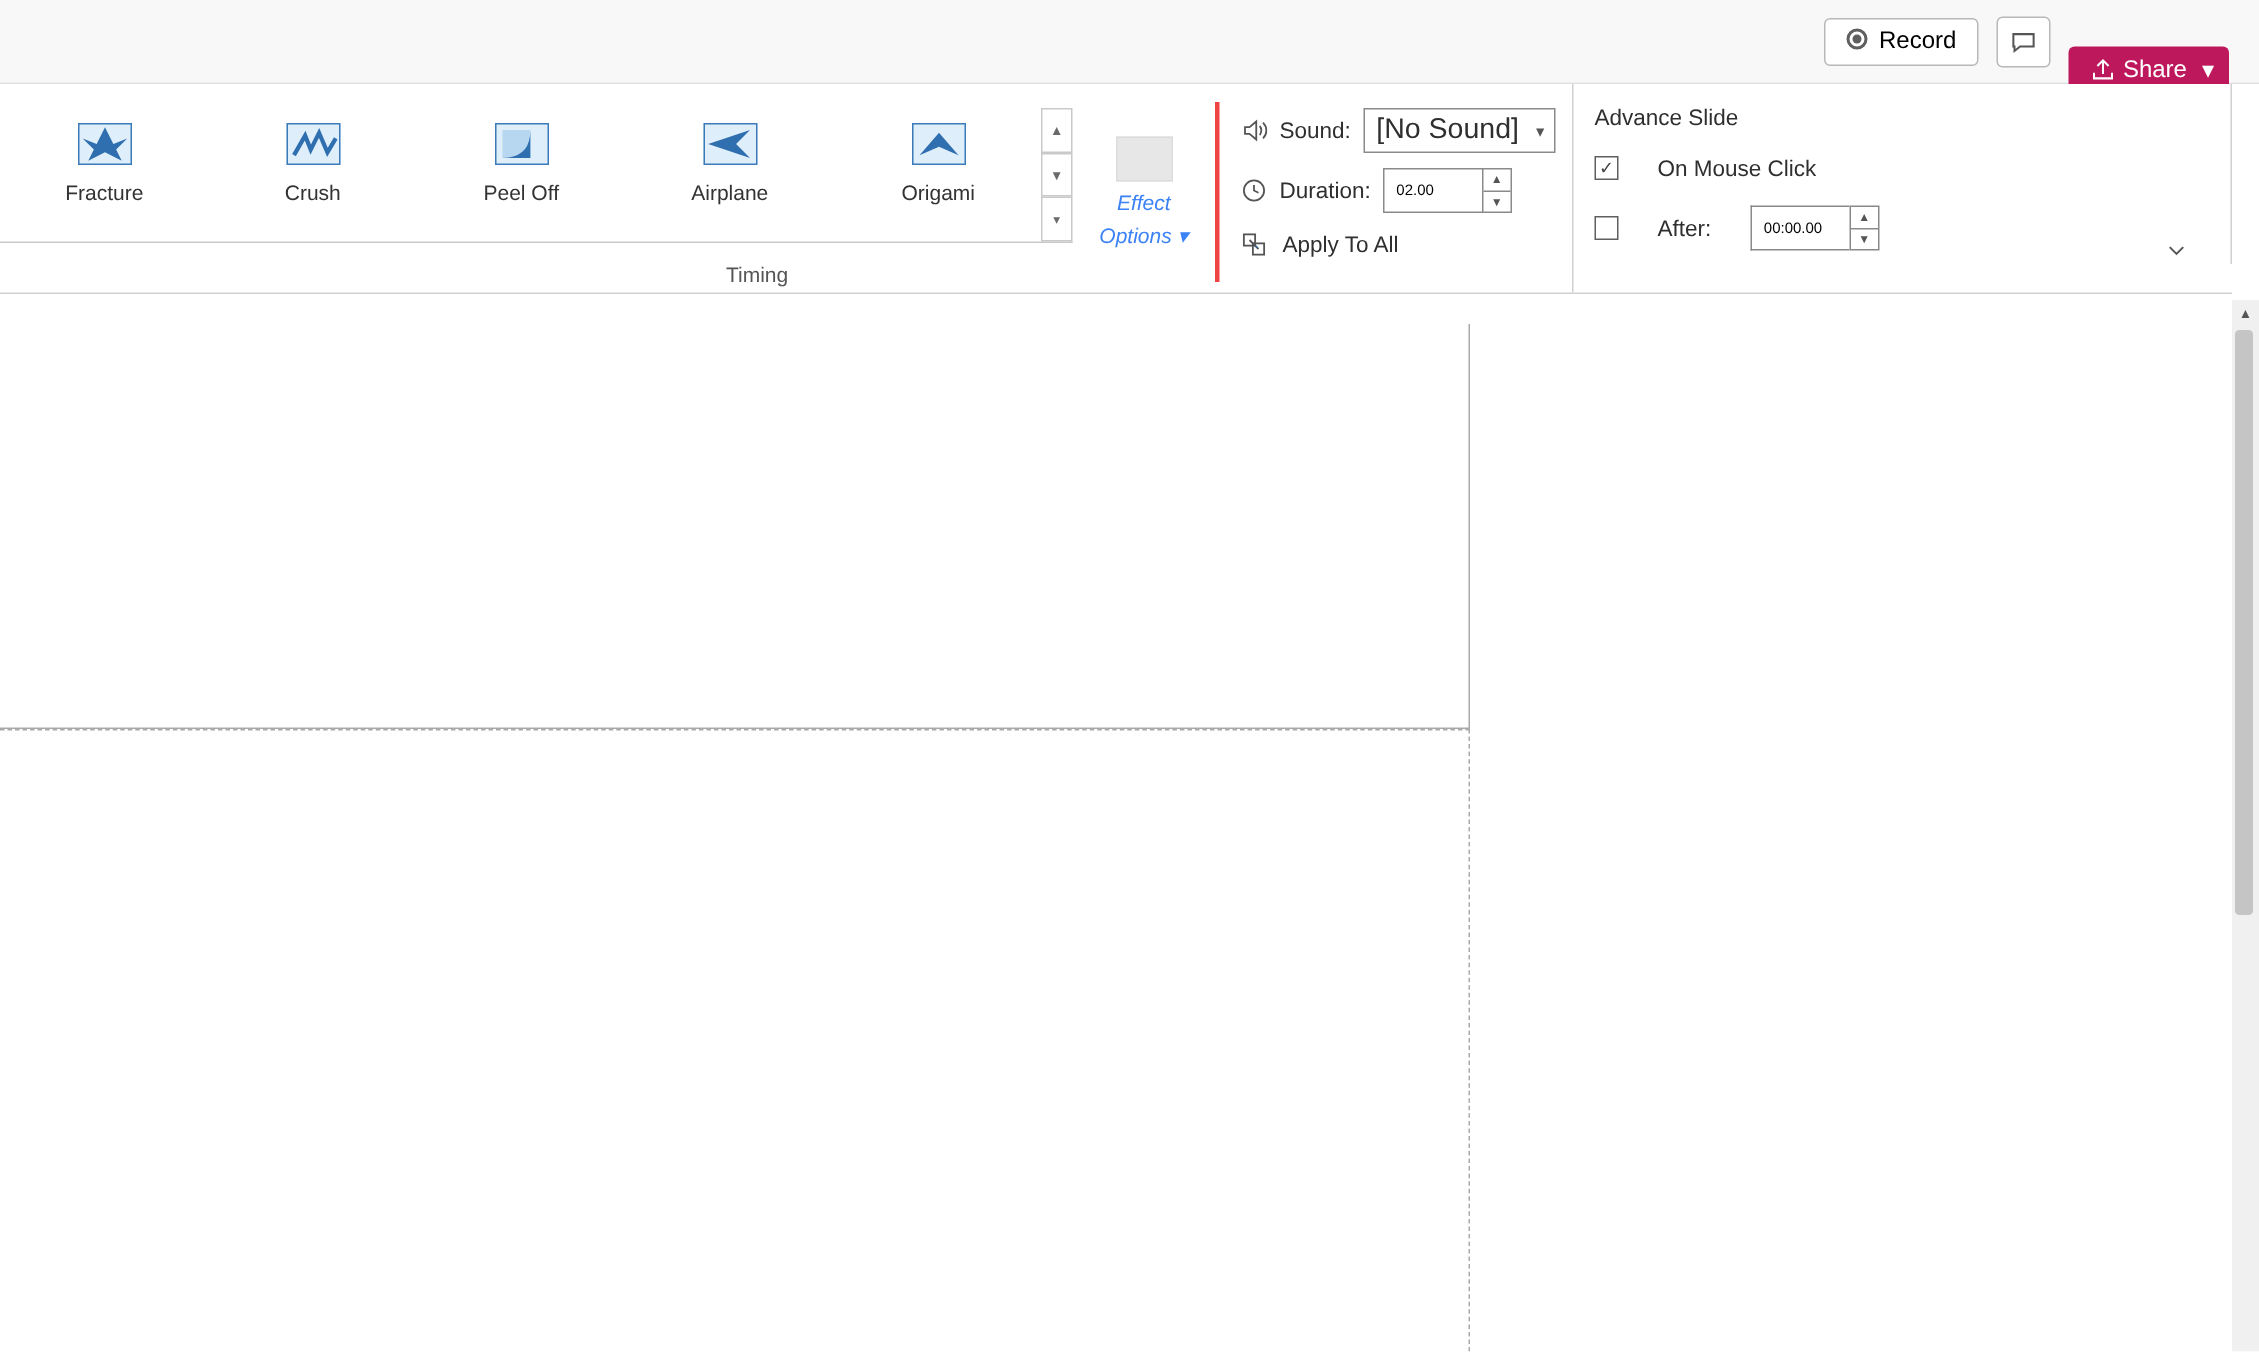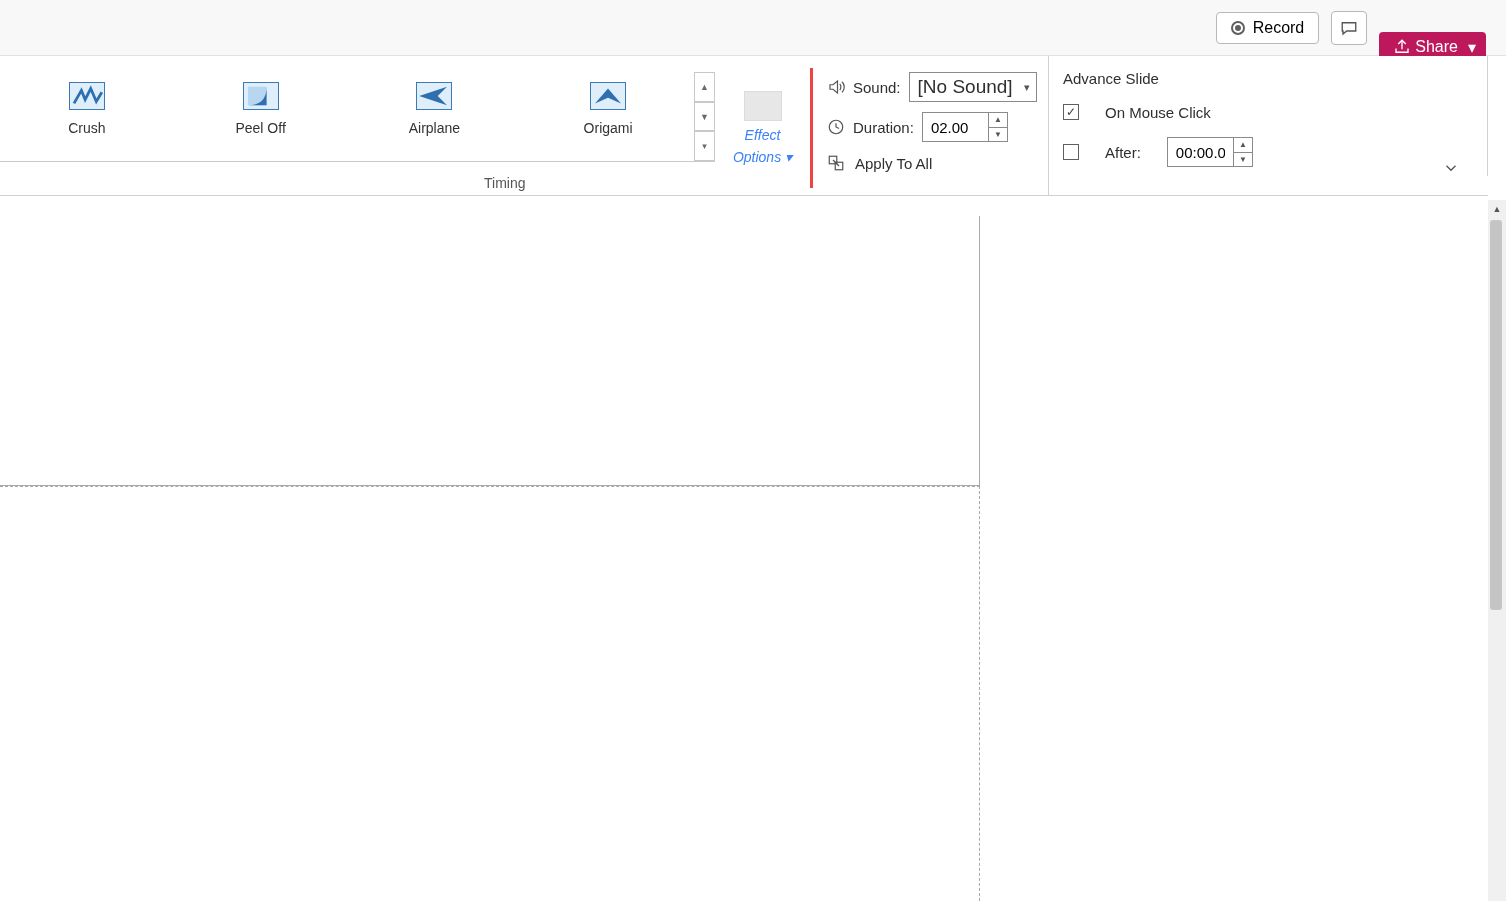--- a/index.html
+++ b/index.html
@@ -1,20 +1,20 @@
 <!DOCTYPE html>
 <html><head>
   <meta charset="utf-8">
   <style>
     * { margin:0; padding:0; box-sizing:border-box; font-family:"Segoe UI",Tahoma,sans-serif; }
     body { width:1506px; height:901px; background:#fff; overflow:hidden; position:relative; }
 
     
     .top-bar { position:absolute; top:0; left:0; right:0; height:56px; background:#f8f8f8; border-bottom:1px solid #e1e1e1; display:flex; justify-content:flex-end; align-items:center; padding-right:20px; gap:12px; }
-    .record-btn { display:flex; align-items:center; gap:8px; padding:6px 14px; border:1px solid #b8b8b8; border-radius:4px; background:#fff; cursor:pointer; font-size:16px; }
+    .record-btn { display:flex; align-items:flex-start; gap:8px; padding:6px 14px; border:1px solid #b8b8b8; border-radius:4px; background:#fff; cursor:pointer; font-size:16px; }
     .record-dot { width:14px; height:14px; border:2px solid #5f5f5f; border-radius:50%; display:flex; align-items:center; justify-content:center; }
     .record-dot::after { content:""; width:6px; height:6px; background:#5f5f5f; border-radius:50%; }
     .comments-btn { width:36px; height:34px; display:flex; align-items:center; justify-content:center; border:1px solid #b8b8b8; border-radius:4px; background:#fff; cursor:pointer; }
     .share-btn { display:flex; align-items:center; gap:4px; padding:6px 10px 6px 14px; background:#be185d; color:#fff; border-radius:4px; cursor:pointer; font-size:16px;margin-top:39px; }
     .share-chev { margin-left:6px; }
 
     
     .ribbon { position:absolute; top:56px; left:0; right:18px; height:140px; background:#fff; border-bottom:1px solid #d0d0d0; display:flex; }
 
     
@@ -29,21 +29,21 @@
     
     .effect-opts { width:98px; height:120px; margin-top:12px; display:flex; flex-direction:column; align-items:center; justify-content:center; gap:6px; color:#3b82f6; font-size:14px; border-right:3px solid #ef4444; cursor:pointer;font-style:italic; }
     .effect-swatch { width:38px; height:30px; background:#e7e7e7; border:1px solid #dcdcdc; }
 
     
     .grp-mid { width:235px; padding:14px 0 0 14px; display:flex; flex-direction:column; gap:6px; font-size:15px; color:#2f2f2f; }
     .row { display:flex; align-items:center; gap:8px; height:34px; }
     .sound-select { position:relative; width:128px; height:30px; border:1px solid #8a8a8a; background:#fff; display:flex; align-items:center; padding:0 8px; cursor:pointer; font-size:19px; }
     .sound-select::after { content:"▾"; position:absolute; right:6px; color:#555; font-size:11px; }
     .spinner { display:flex; }
-    .spinner input { width:66px; height:30px; border:1px solid #8a8a8a; border-right:none; padding:0 8px; font-size:15px; outline:none; }
+    .spinner input { width:66px; height:30px; border:1px solid #8a8a8a; border-right:none; padding:0 8px; font-size:10px; outline:none; }
     .spinner .arrows { width:20px; border:1px solid #8a8a8a; display:flex; flex-direction:column; }
     .spinner .arrows div { flex:1; display:flex; align-items:center; justify-content:center; font-size:8px; color:#555; cursor:pointer; }
     .spinner .arrows div:first-child { border-bottom:1px solid #8a8a8a; }
     .apply-btn { display:flex; align-items:center; gap:10px; cursor:pointer; padding:4px 0; }
 
     
     .grp-adv { flex:1; padding:14px 0 0 14px; display:flex; flex-direction:column; gap:10px; font-size:15px; color:#2f2f2f; border-left:1px solid #d0d0d0; position:relative; }
     .grp-adv-title { color:#2f2f2f; }
     .chk-row { display:flex; align-items:center; gap:26px; height:30px; }
     .chk { width:16px; height:16px; border:1.5px solid #5f5f5f; display:flex; align-items:center; justify-content:center; cursor:pointer; }
@@ -86,20 +86,26 @@
     </svg>
     <span>Share</span>
     <span class="share-chev">▾</span>
   </div>
 </div>
 
 <div class="ribbon">
 
   <div class="gallery-wrap">
     <div class="gallery">
+      <div class="gallery-item">
+        <div class="thumb"><svg viewBox="0 0 36 28">
+              <polygon points="18,2 24,14 34,10 26,18 30,26 18,20 6,26 10,18 2,10 12,14" fill="#2f6fb0"></polygon>
+            </svg></div>
+        <span>Fracture</span>
+      </div>
       <div class="gallery-item">
         <div class="thumb"><svg viewBox="0 0 36 28">
               <path d="M4 22 L12 8 L16 18 L22 6 L28 20 L34 10" fill="none" stroke="#2f6fb0" stroke-width="3"></path>
             </svg></div>
         <span>Crush</span>
       </div>
       <div class="gallery-item">
         <div class="thumb"><svg viewBox="0 0 36 28">
               <rect x="4" y="4" width="20" height="20" fill="#b7d6f0"></rect>
               <path d="M24 4 L24 24 L4 24 Q24 24 24 4" fill="#2f6fb0"></path>

